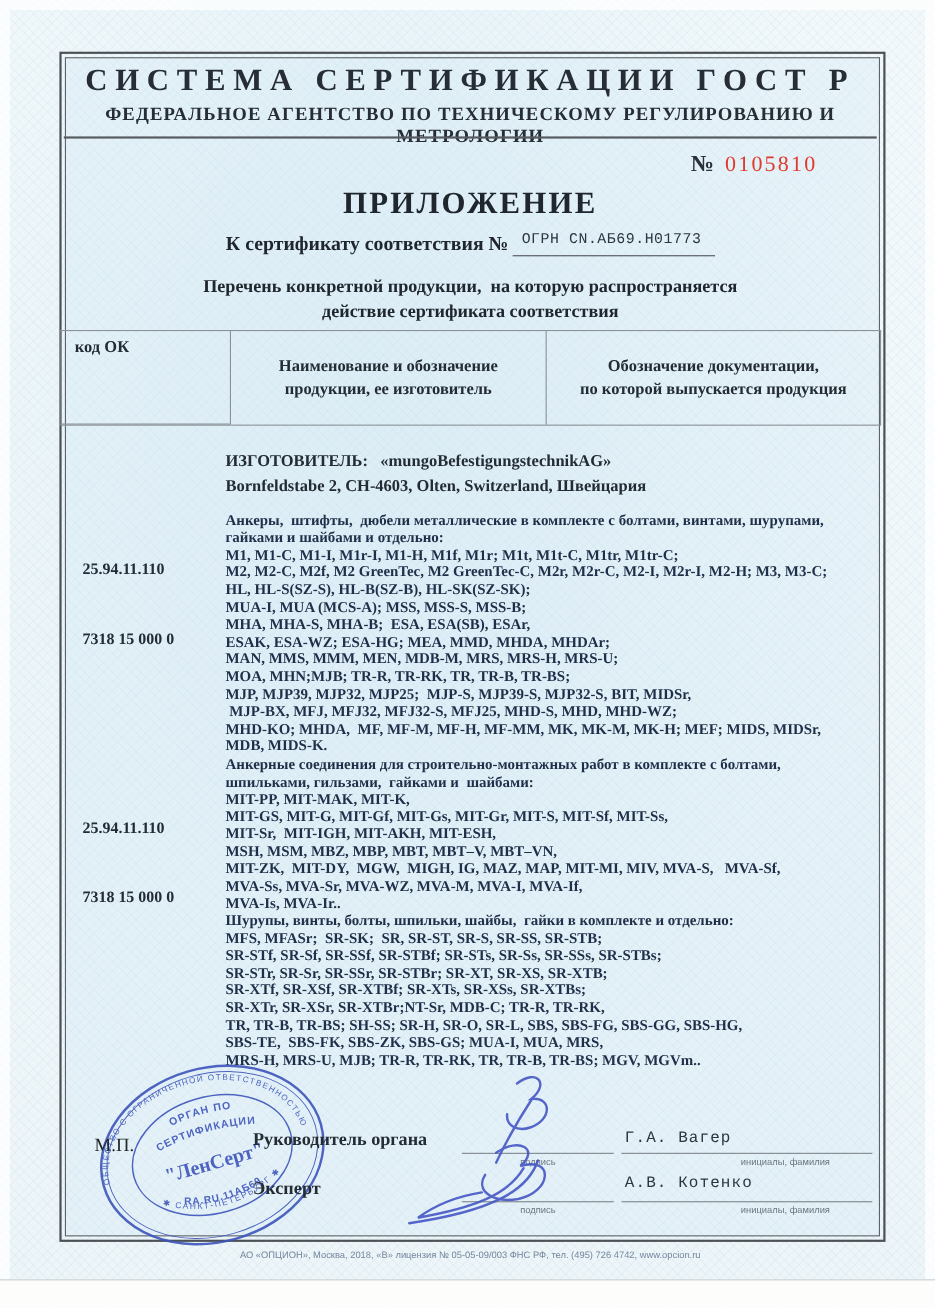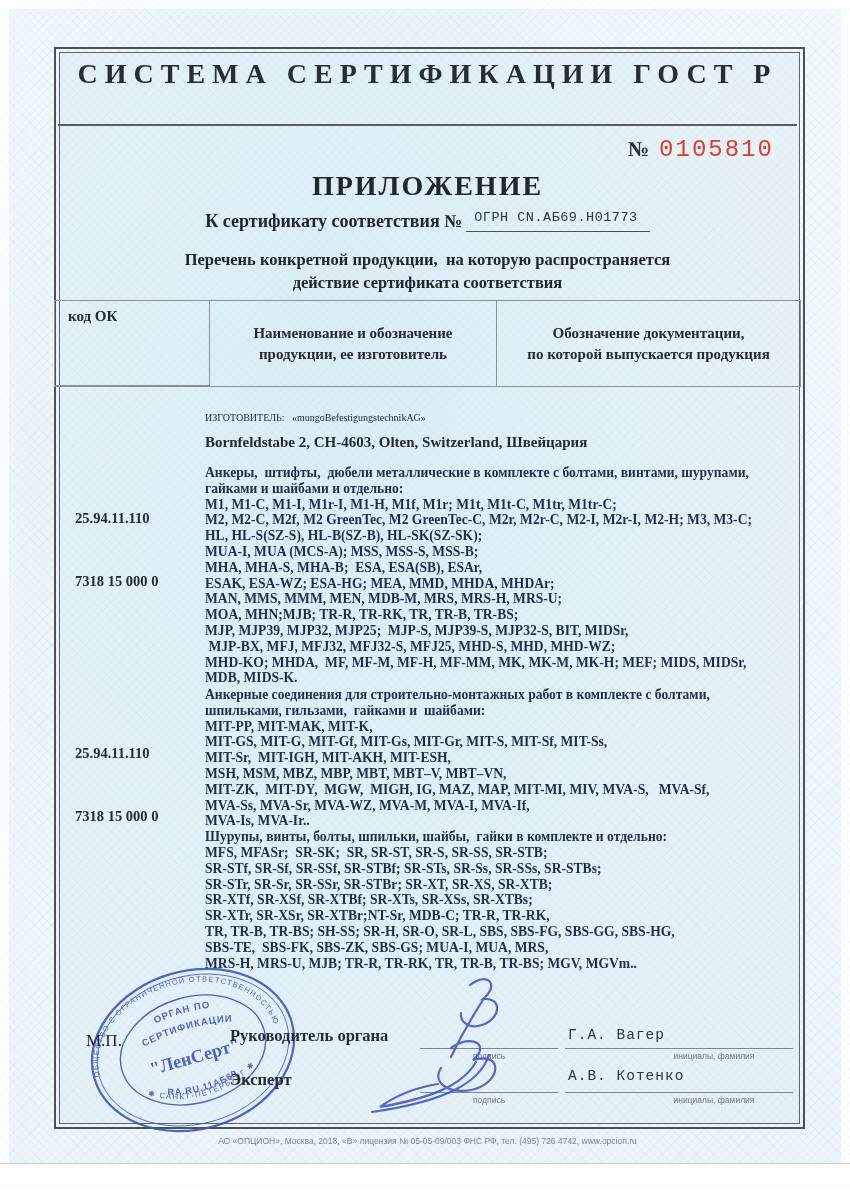--- a/index.html
+++ b/index.html
@@ -18,37 +18,37 @@
   
   #frame{left:54px;top:47px;width:747px;height:1078px;border:2px solid #4c5156;z-index:1;}
   #frame-inner{position:absolute;inset:3px;border:1px solid #5d6368;background:rgba(203,231,244,.28);}
   
   .sys-title{left:54px;top:58px;width:747px;text-align:center;font-weight:bold;font-size:28px;letter-spacing:7px;color:#272d34;z-index:2;}
   .agency{left:54px;top:94px;width:747px;text-align:center;font-weight:bold;font-size:17px;letter-spacing:1px;color:#272d34;z-index:2;}
   .hdr-divider{left:58px;top:124px;width:739px;border-top:2px solid #565c61;z-index:2;}
   
   .doc-num{left:628px;top:136px;z-index:2;display:flex;align-items:baseline;gap:10px;}
   .doc-num .nsign{font-size:21px;font-weight:bold;color:#2b3138;}
-  .doc-num .digits{font-family:Liberation Mono, monospace;font-size:24px;color:#df3a2d;letter-spacing:2px;}
+  .doc-num .digits{font-family:Liberation Serif, serif;font-size:20px;color:#df3a2d;letter-spacing:2px;}
   
   .appendix{left:54px;top:170px;width:747px;text-align:center;font-weight:bold;font-size:28px;letter-spacing:2px;color:#20262d;z-index:2;}
   .cert-row{left:54px;top:211px;width:747px;display:flex;justify-content:center;align-items:baseline;z-index:2;}
   .cert-label{font-weight:bold;font-size:18px;color:#20262d;}
   .cert-value{font-family:"Liberation Mono","DejaVu Sans Mono",monospace;font-size:13.5px;color:#2c3540;
     border-bottom:1.3px solid #4d5257;padding:0 12px 6px 8px;margin-left:4px;transform:translateY(-6px);letter-spacing:.5px;}
   .subtitle{left:54px;top:249px;width:747px;text-align:center;font-weight:bold;font-size:16.5px;line-height:22.5px;color:#20262d;z-index:2;white-space:pre-wrap;}
   
   .thead{left:54px;top:300px;width:747px;height:87px;border:1px solid #8b9196;box-sizing:border-box;display:grid;grid-template-columns:155px 287px 1fr;z-index:2;}
   .thead .c1{border-right:1px solid #8b9196;display:flex;flex-direction:column;}
   .thead .c1 .half{flex:1;padding:7px 0 0 13px;font-weight:bold;font-size:15px;}
   .thead .c1 .half:first-child{border-bottom:1px solid #8b9196;}
   .thead .c2{border-right:1px solid #8b9196;}
   .thead .c2,.thead .c3{display:flex;flex-direction:column;justify-content:center;text-align:center;font-weight:bold;font-size:15px;line-height:21px;}
   
-  .manu1{left:205px;top:412px;font-weight:normal;font-size:10px;z-index:2;white-space:pre-wrap;}
+  .manu1{left:205px;top:412px;font-weight:bold;font-size:15px;z-index:2;white-space:pre-wrap;}
   .manu2{left:205px;top:434px;font-weight:bold;font-size:15px;z-index:2;white-space:pre-wrap;}
   .codes{font-weight:bold;font-size:14.5px;line-height:21px;color:#222b36;z-index:2;white-space:pre-wrap;}
   .codes1{left:75px;top:466px;}
   .codes2{left:75px;top:701px;}
   .plist{left:205px;width:580px;z-index:2;}
   .plist .line{font-weight:bold;font-size:13.6px;line-height:15.8px;color:#1f2f49;white-space:pre-wrap;}
   .plist1{top:465px;}
   .plist2{top:687px;}
   
   .mp{left:86px;top:1031px;font-size:17px;color:#23282d;z-index:3;}
@@ -77,20 +77,21 @@
 </head>
 <body>
 
 <div id="page">
 
   <div class="abs" id="frame">
     <div id="frame-inner"></div>
   </div>
 
   <div class="abs sys-title">СИСТЕМА СЕРТИФИКАЦИИ ГОСТ Р</div>
+  <div class="abs agency">ФЕДЕРАЛЬНОЕ АГЕНТСТВО ПО ТЕХНИЧЕСКОМУ РЕГУЛИРОВАНИЮ И МЕТРОЛОГИИ</div>
   <div class="abs hdr-divider"></div>
 
   <div class="abs doc-num">
     <span class="nsign">№</span>
     <span class="digits">0105810</span>
   </div>
 
   <div class="abs appendix">ПРИЛОЖЕНИЕ</div>
 
   <div class="abs cert-row">

